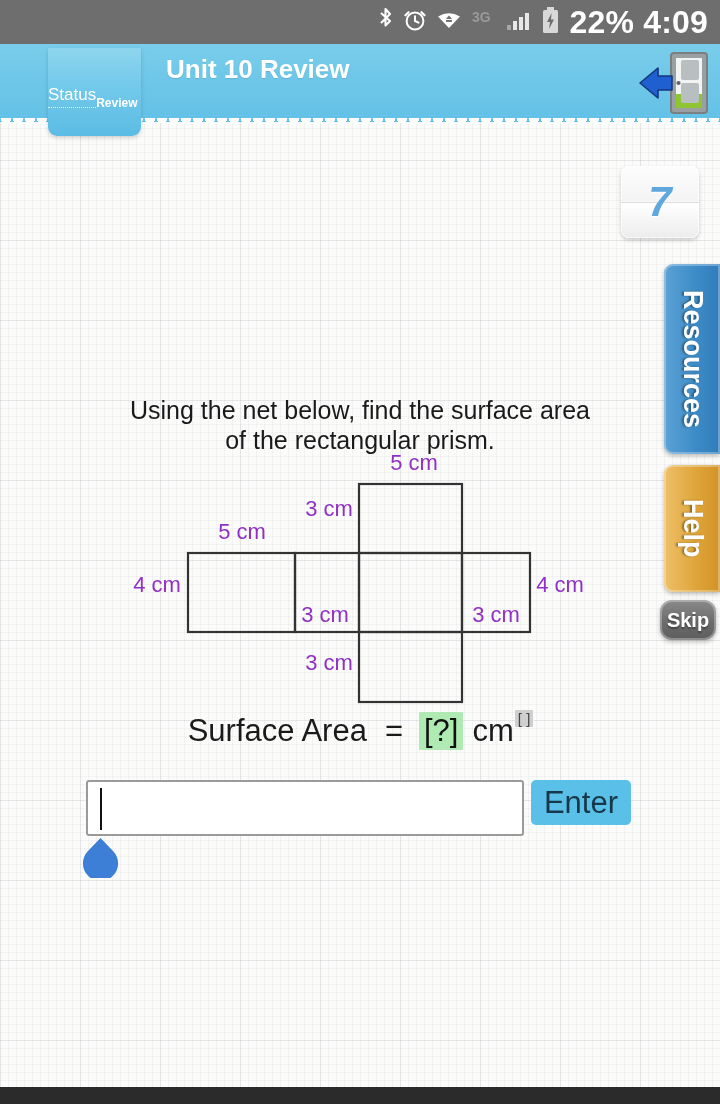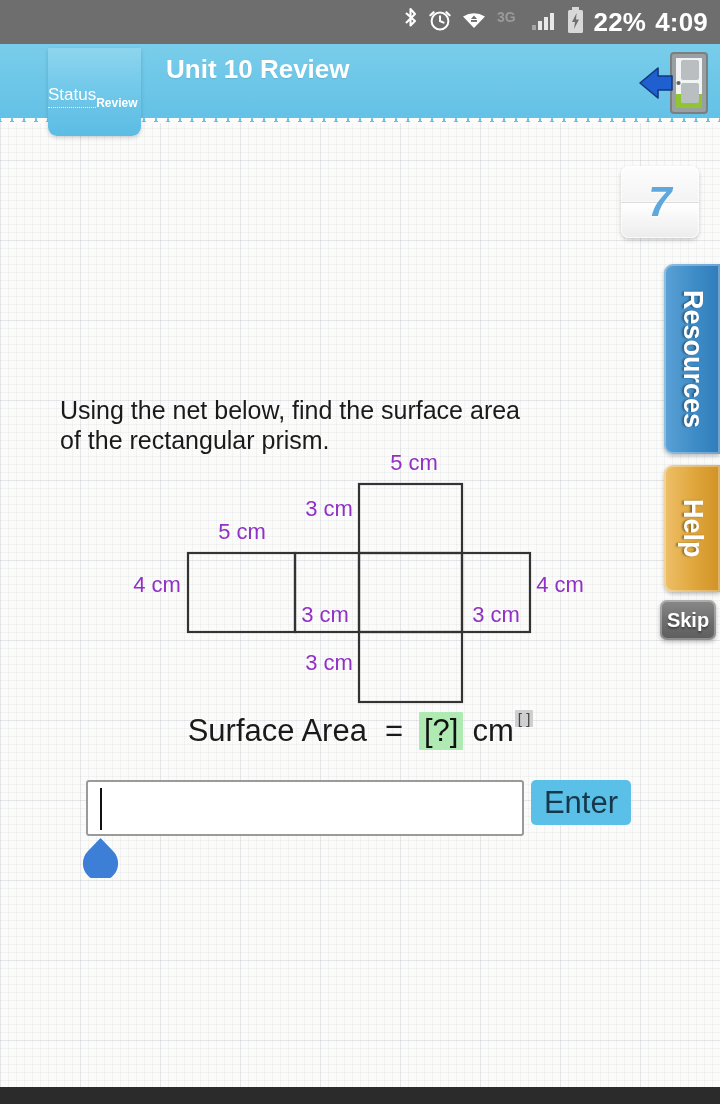--- a/index.html
+++ b/index.html
@@ -23,21 +23,21 @@
   }
 
   
   .statusbar {
     position:absolute; left:0; top:0; width:720px; height:44px;
     background:#6e6e6e; color:#fff;
     display:flex; align-items:center; justify-content:flex-end;
     padding-right:12px; gap:9px;
   }
   .sb-ico { display:block; }
-  .sb-txt { font-size:26px; font-weight:bold; letter-spacing:.2px; line-height:1; }
+  .sb-txt { font-size:32px; font-weight:bold; letter-spacing:.2px; line-height:1; }
 
   
   .header {
     position:absolute; left:0; top:44px; width:720px; height:78px;
     background:linear-gradient(to bottom,#79cdea 0%,#6cc6e8 55%,#63c1e6 100%);
   }
   .scallop {
     position:absolute; left:0; top:118px; width:720px; height:8px;
     background-image:radial-gradient(circle at 6px 0px, #fbfbfa 5.2px, rgba(251,251,250,0) 5.6px);
     background-size:12px 9px; background-repeat:repeat-x;
@@ -93,28 +93,28 @@
   .btn-resources {
     top:264px; width:56px; height:190px; font-size:27px;
     background:linear-gradient(to left,#2f7cba 0%,#3e8cc7 45%,#5ba2d6 100%);
   }
   .btn-help {
     top:465px; width:56px; height:127px; font-size:27px;
     background:linear-gradient(to left,#d19226 0%,#dfa63b 45%,#efc069 100%);
   }
   .btn-skip {
     top:600px; width:56px; height:40px; font-size:20px;
-    writing-mode:horizontal-tb; right:4px; border-radius:7px;
+    writing-mode:horizontal-tb; right:4px; border-radius:12px;
     background:linear-gradient(to bottom,#8a8a8a 0%,#6f6f6f 50%,#5d5d5d 100%);
   }
 
   
   .qtext {
     position:absolute; left:60px; top:396px; width:600px;
-    text-align:left; font-size:25px; color:#1a1a1a; line-height:1.18;
+    text-align:center; font-size:25px; color:#1a1a1a; line-height:1.18;
   }
 
   
   .net { position:absolute; left:0; top:0; width:720px; height:1104px; pointer-events:none; }
 
   
   .answer-row {
     position:absolute; left:0; top:712px; width:720px;
     display:flex; align-items:baseline; justify-content:center;
   }

